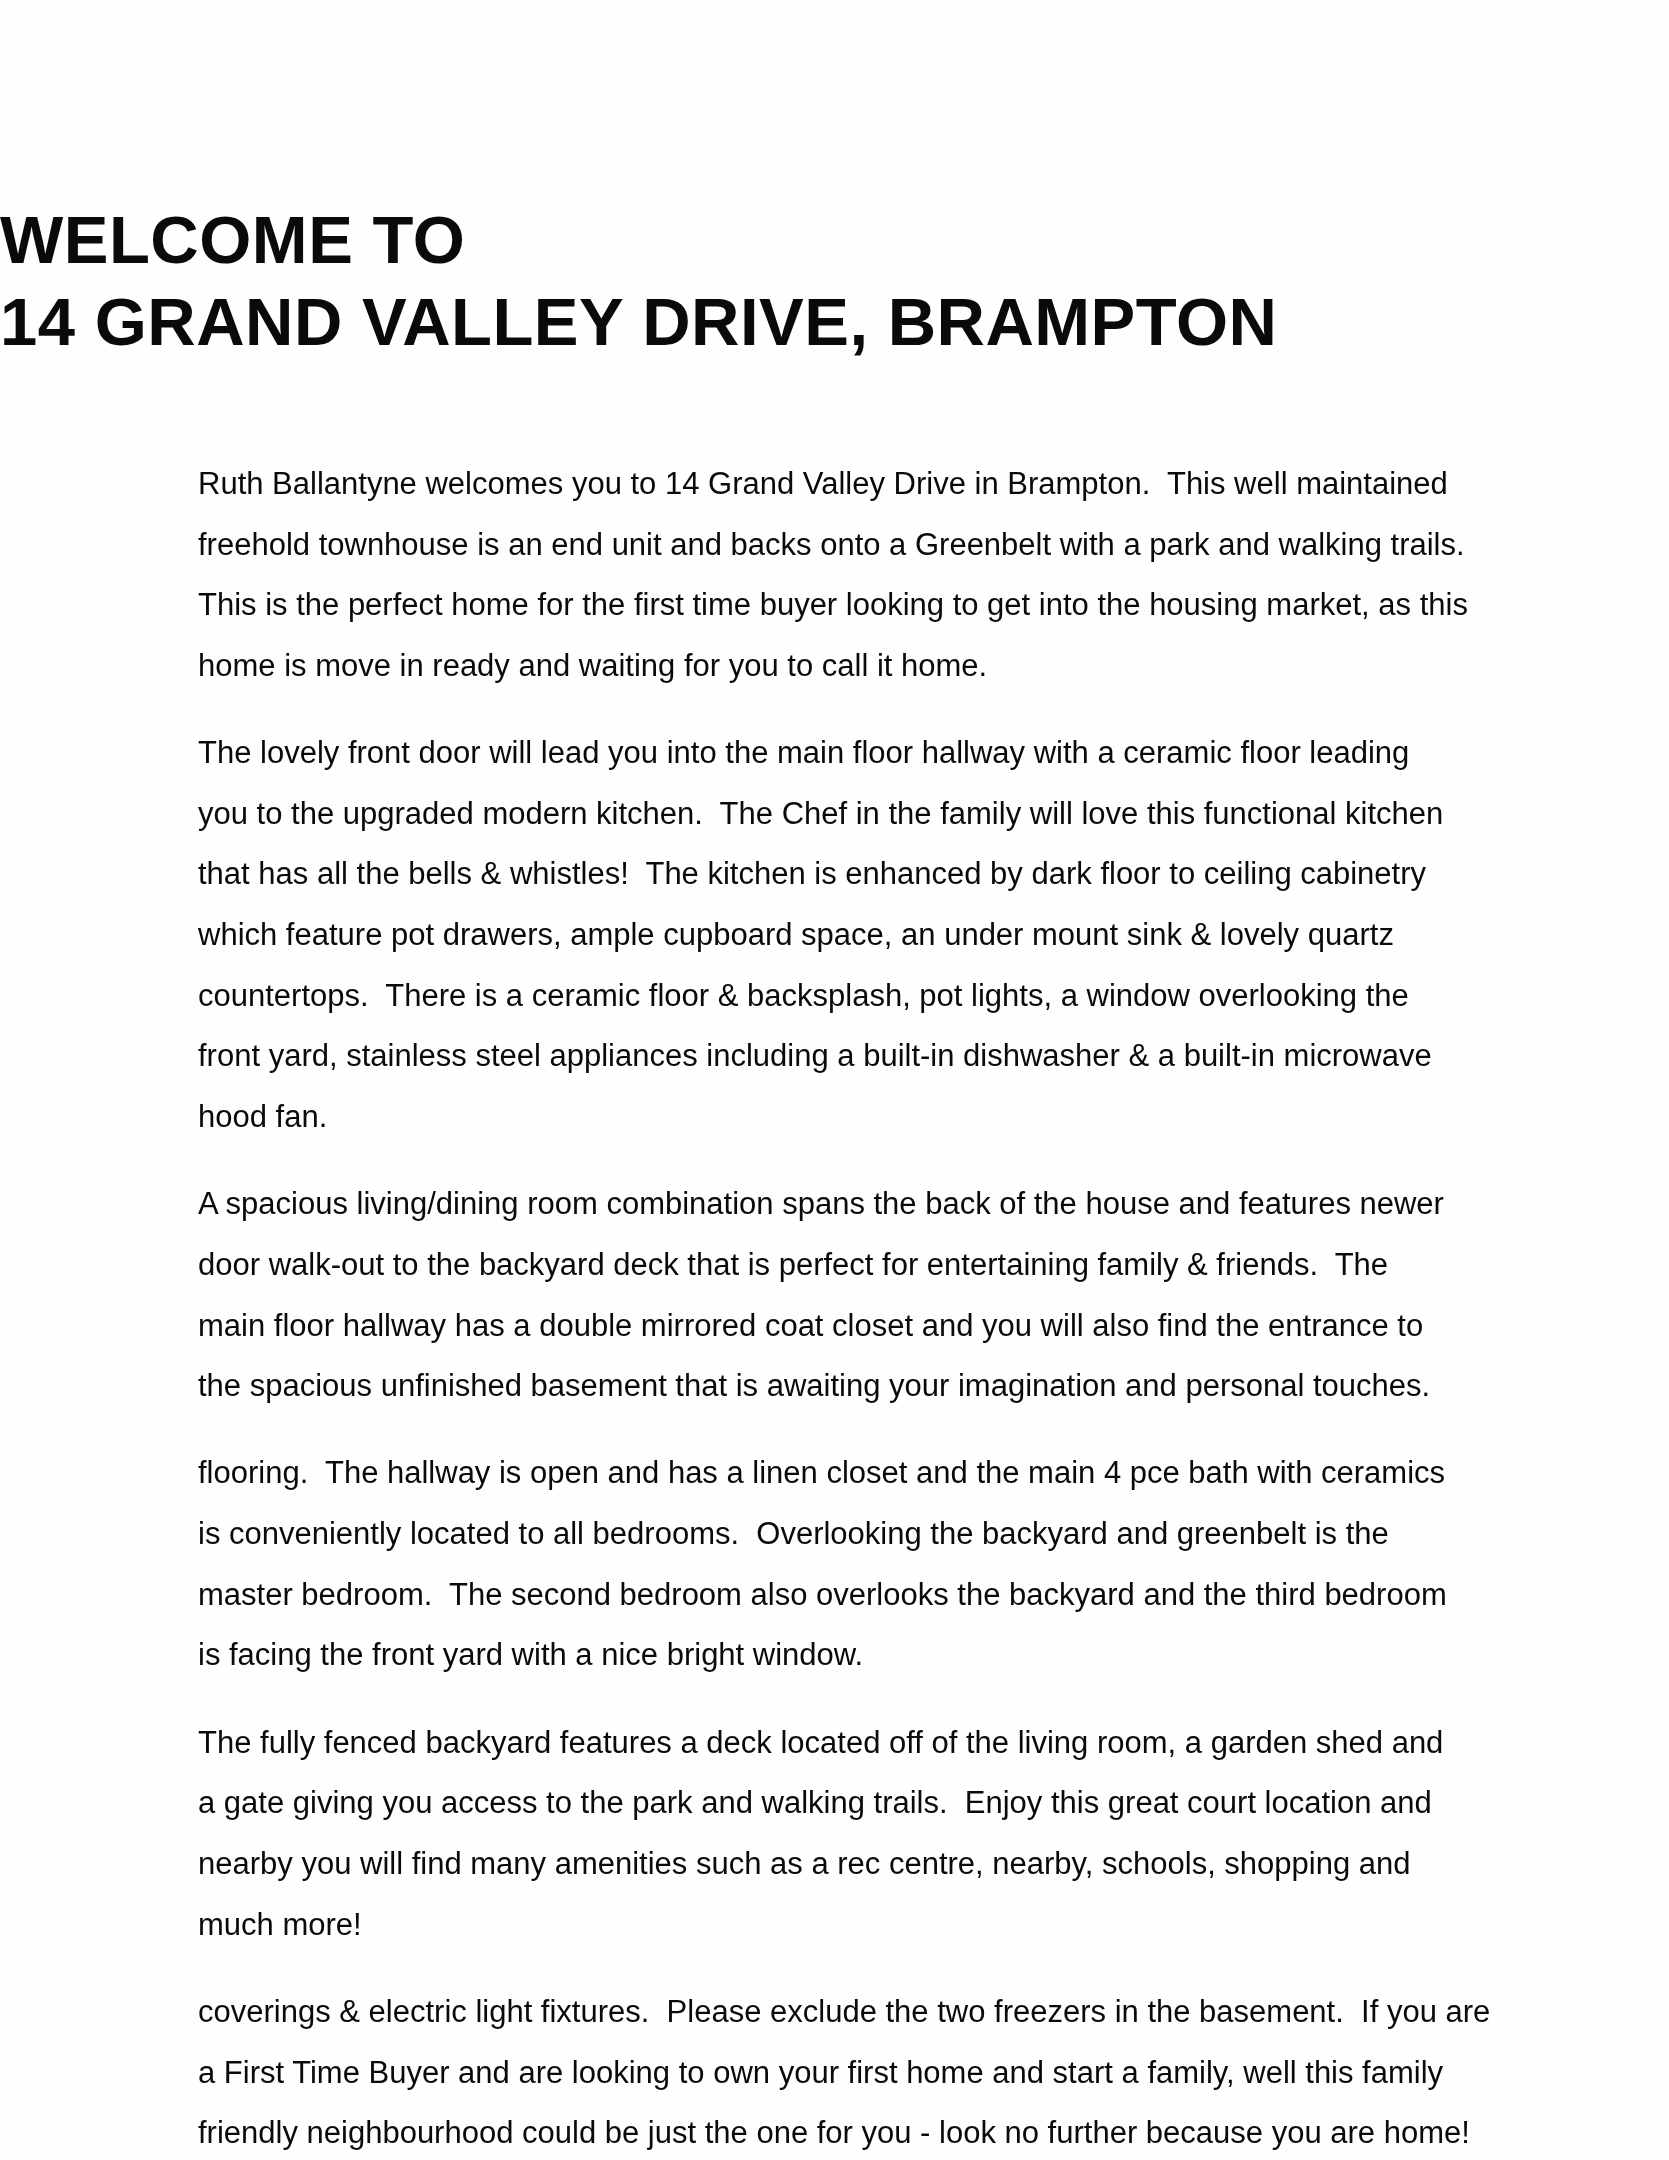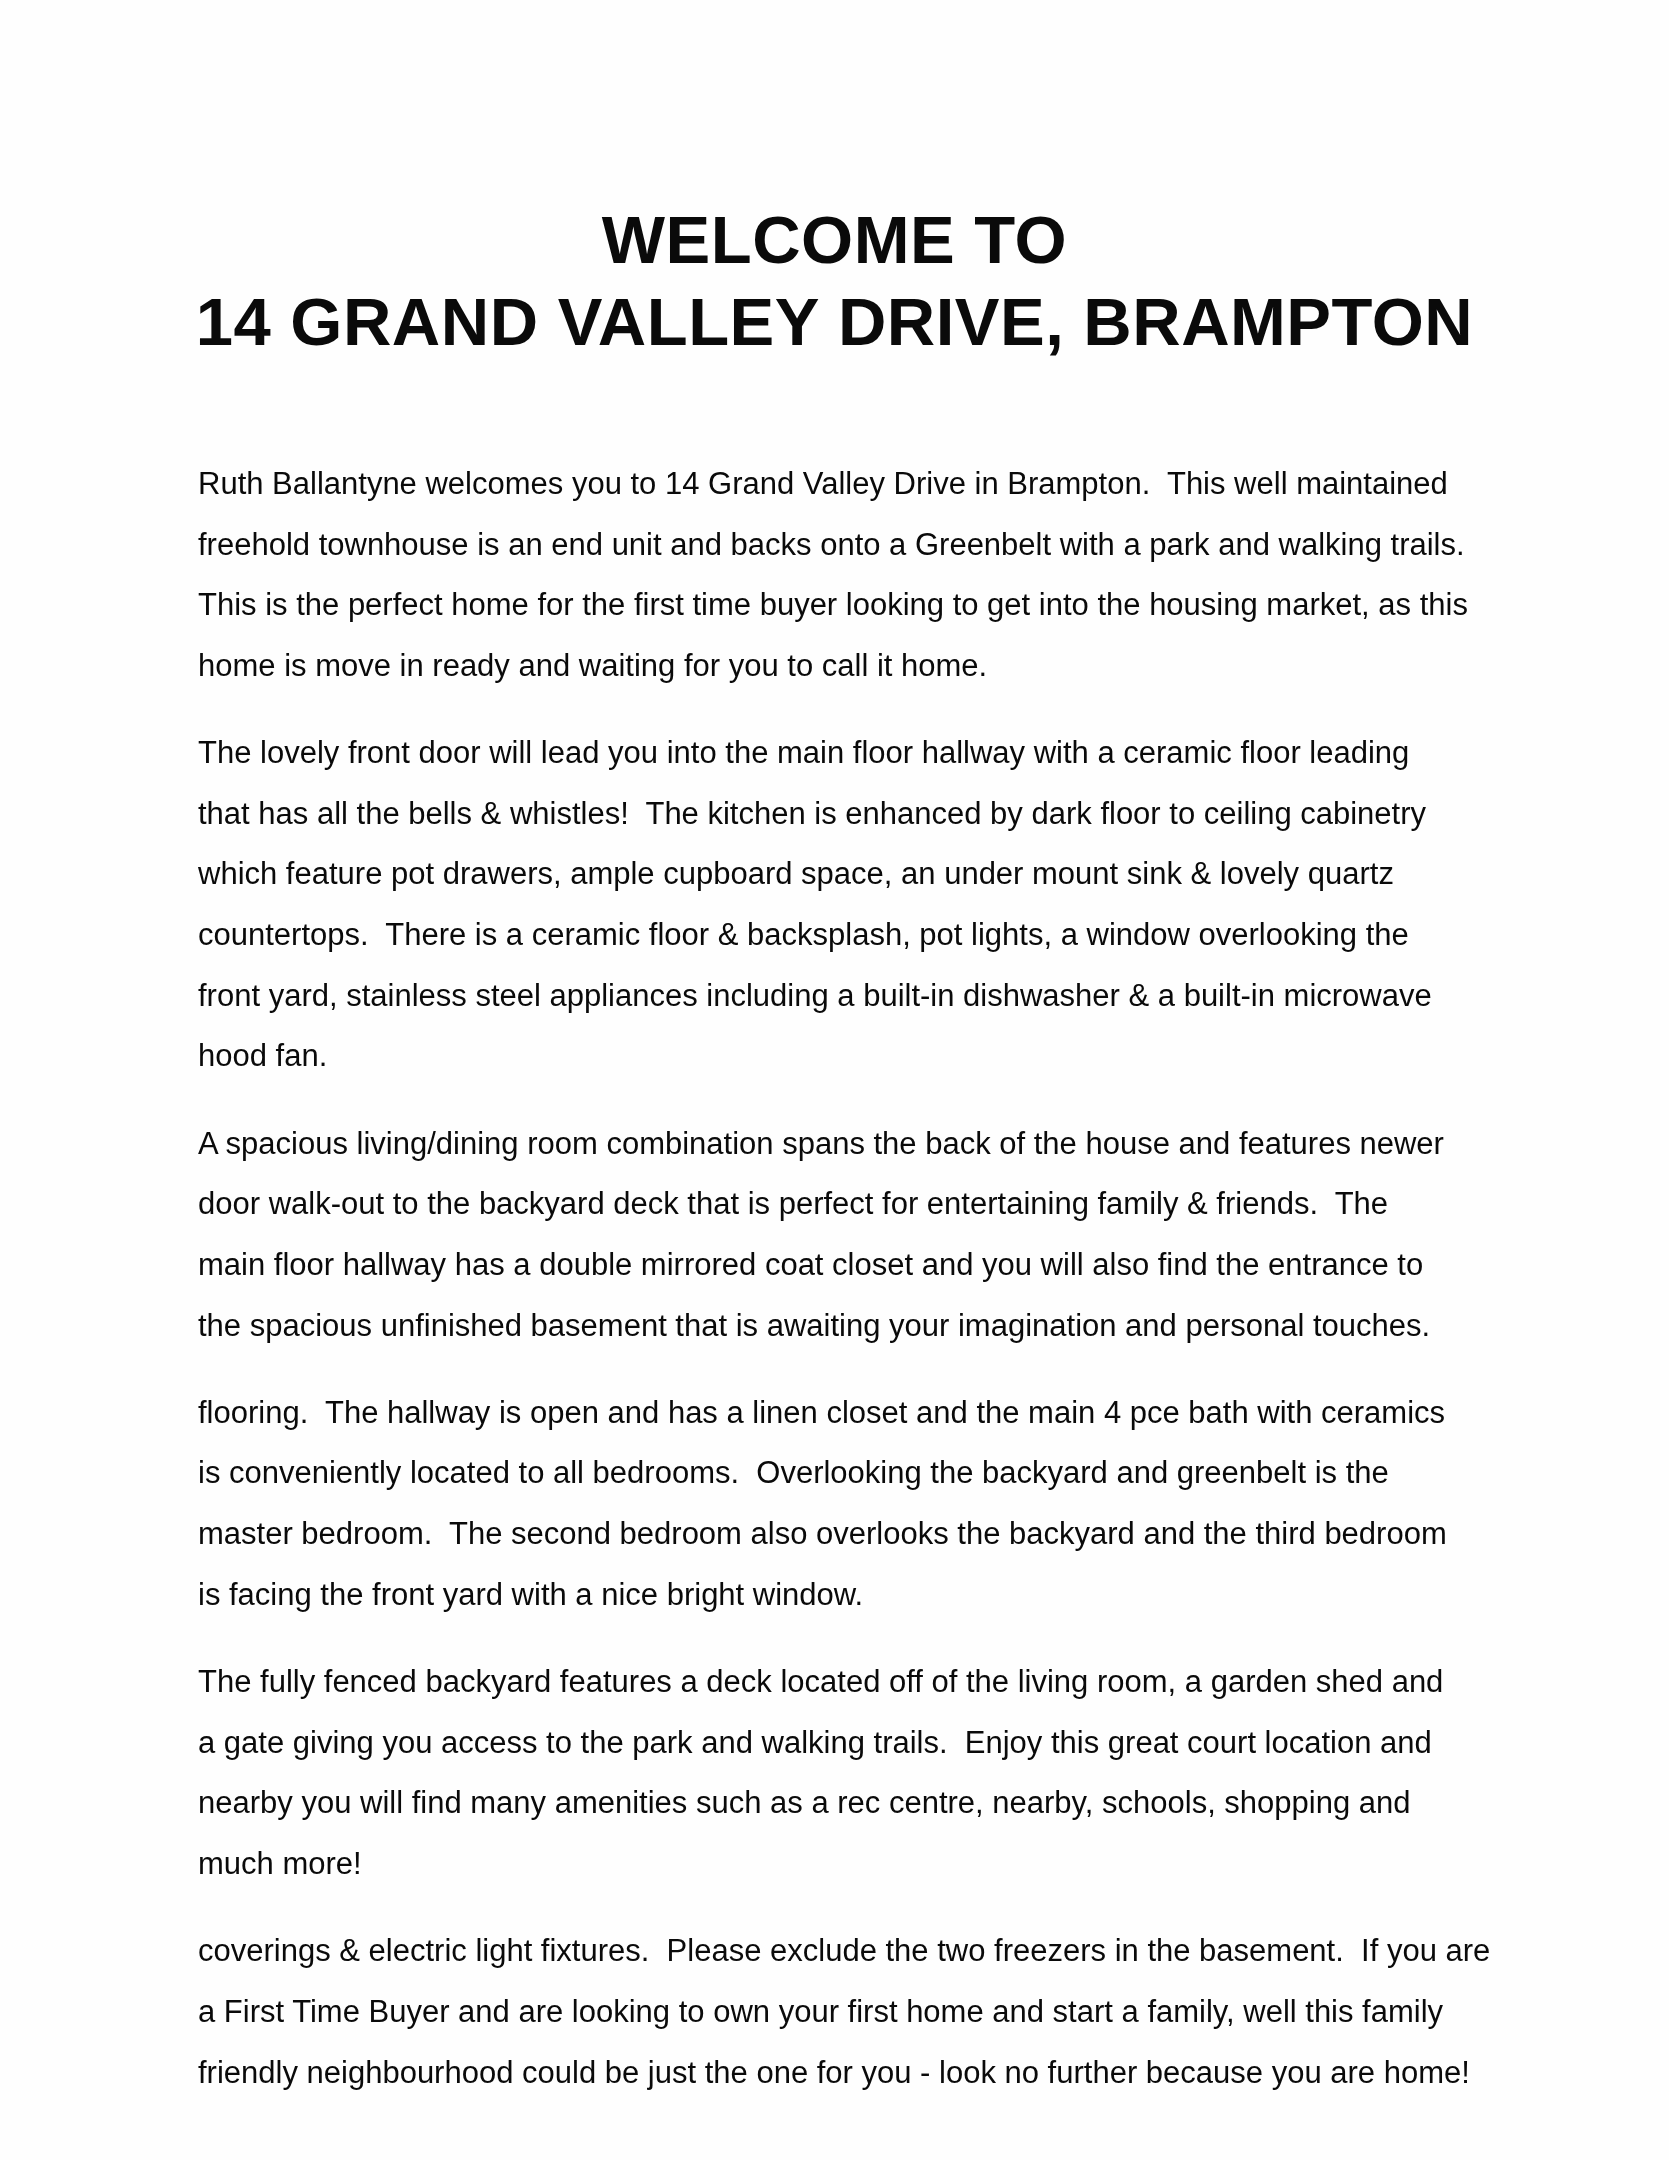--- a/index.html
+++ b/index.html
@@ -19,21 +19,20 @@
       left: 0; top: 0;
       width: 1669px;
       height: 2160px;
       background: #fefefe;
     }
     .title {
       position: absolute;
       left: 0;
       top: 199px;
       width: 1669px;
-      text-align: center;
       font-family: "Liberation Sans", sans-serif;
       font-weight: bold;
       font-size: 67px;
       line-height: 82px;
       letter-spacing: 0.5px;
       margin: 0;
     }
     .title .tline {
       display: block;
       white-space: nowrap;
@@ -71,20 +70,21 @@
 
     <p class="para">
       <span class="line">Ruth Ballantyne welcomes you to 14 Grand Valley Drive in Brampton.  This well maintained</span>
       <span class="line">freehold townhouse is an end unit and backs onto a Greenbelt with a park and walking trails.</span>
       <span class="line">This is the perfect home for the first time buyer looking to get into the housing market, as this</span>
       <span class="line">home is move in ready and waiting for you to call it home.</span>
     </p>
 
     <p class="para">
       <span class="line">The lovely front door will lead you into the main floor hallway with a ceramic floor leading</span>
+      <span class="line">you to the upgraded modern kitchen.  The Chef in the family will love this functional kitchen</span>
       <span class="line">that has all the bells &amp; whistles!  The kitchen is enhanced by dark floor to ceiling cabinetry</span>
       <span class="line">which feature pot drawers, ample cupboard space, an under mount sink &amp; lovely quartz</span>
       <span class="line">countertops.  There is a ceramic floor &amp; backsplash, pot lights, a window overlooking the</span>
       <span class="line">front yard, stainless steel appliances including a built-in dishwasher &amp; a built-in microwave</span>
       <span class="line">hood fan.</span>
     </p>
 
     <p class="para">
       <span class="line">A spacious living/dining room combination spans the back of the house and features newer</span>
       <span class="line">door walk-out to the backyard deck that is perfect for entertaining family &amp; friends.  The</span>

